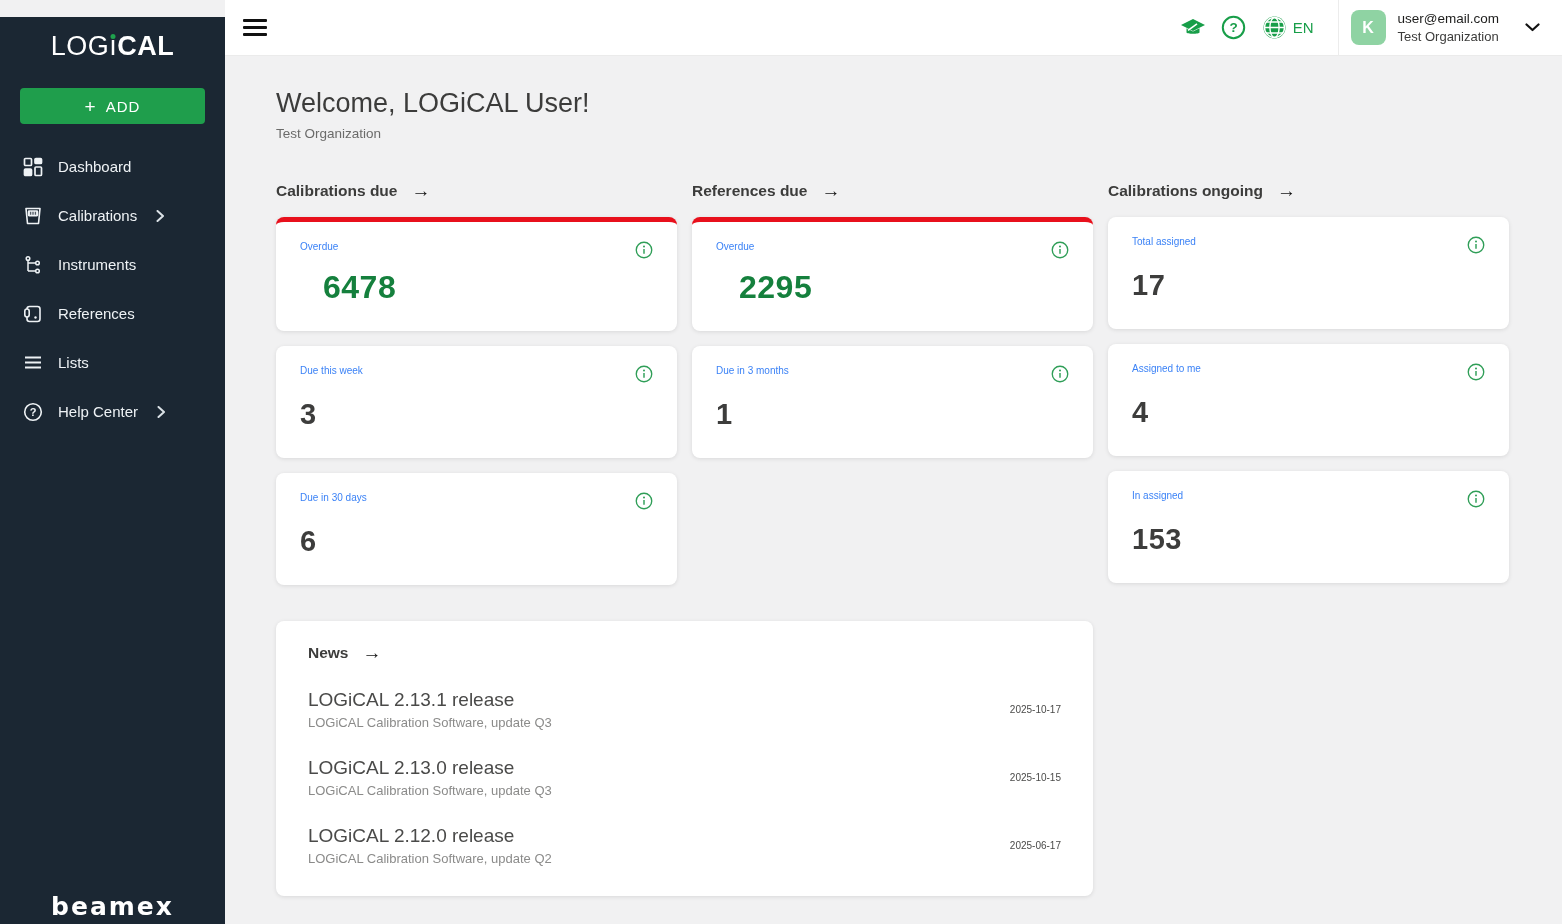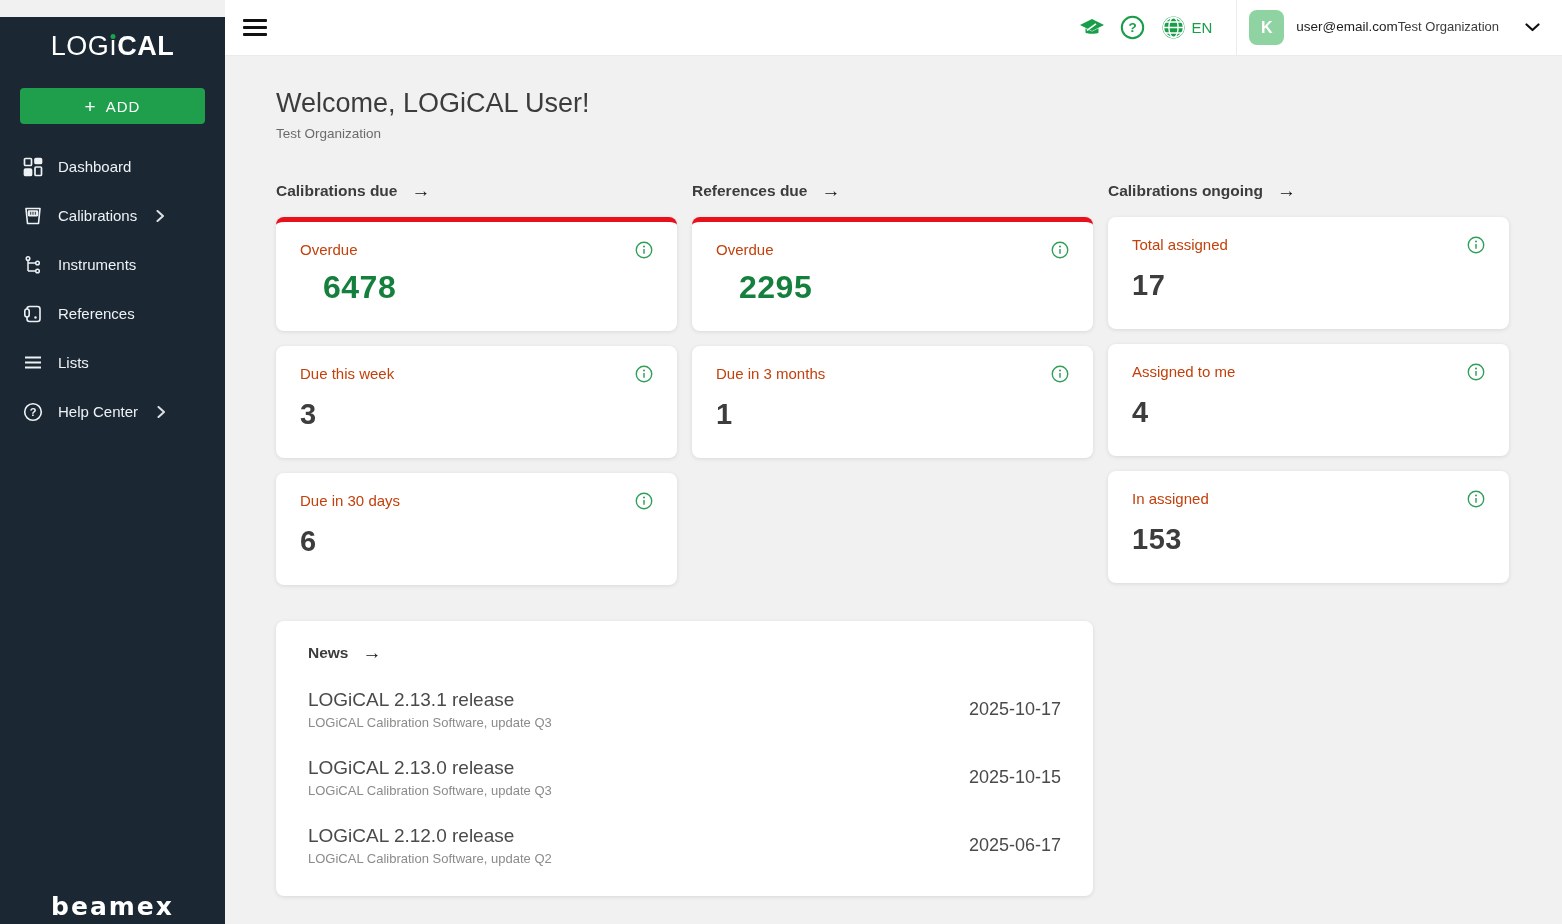--- a/index.html
+++ b/index.html
@@ -68,21 +68,21 @@
   .lang { display: flex; align-items: center; gap: 5px; margin-right: 24px; cursor: pointer; background:none; border:none; padding:0;}
   .lang-label { color: #189e49; font-size: 15px; font-family: inherit; }
   .tb-divider { width: 1px; height: 56px; background: #ececec; }
 
   .user-block { display: flex; align-items: center; gap: 12px; padding: 0 22px 0 12px; height: 100%; cursor: pointer; }
   .avatar {
     width: 35px; height: 35px; border-radius: 8px; background: #8fd3a3;
     color: #fff; font-size: 16px; font-weight: 700;
     display: flex; align-items: center; justify-content: center;
   }
-  .user-texts { display: flex; flex-direction: row; line-height: 1.35; }
+  .user-texts { display: flex; flex-direction: column; line-height: 1.35; }
   .user-email { font-size: 13.5px; color: #1d1d1c; }
   .user-org { font-size: 13px; color: #3c3c3b; }
   .user-caret { margin-left: 14px; display: flex; align-items: center; }
 
   
   .main {
     position: absolute; left: 225px; top: 57px; right: 0; bottom: 0;
     padding: 31px 0 0 51px; overflow: hidden;
   }
   .welcome-title { font-size: 27px; font-weight: 400; color: #3c3c3b; }
@@ -97,39 +97,39 @@
   .arrow-link { background: none; border: none; cursor: pointer; font-size: 19px; color: #111; line-height: 1; padding: 0; font-family: inherit;}
 
   .card {
     background: #fff; border-radius: 8px;
     box-shadow: 0 1px 4px rgba(0,0,0,0.10);
     height: 112px; padding: 19px 24px 0 24px;
     margin-bottom: 15px; position: relative; cursor: pointer;
   }
   .card.alert { border-top: 5px solid #e8101c; height: 114px; }
   .card-top { display: flex; align-items: flex-start; justify-content: space-between; }
-  .card-label { font-size: 15px; color: #c2410c; }
+  .card-label { font-size: 10px; color: #3b82f6; }
   .info-btn { background: none; border: none; padding: 0; cursor: pointer; width: 18px; height: 18px; }
   .card-value { font-size: 29px; font-weight: 700; color: #3d3d3c; margin-top: 15px; letter-spacing: 0.5px; }
   .card-value.red { color: #15803d; font-size: 32px; margin-top: 10px; margin-left: 23px; }
 
   
   .news-card {
     width: 817px; margin-top: 21px; background: #fff; border-radius: 8px;
     box-shadow: 0 1px 4px rgba(0,0,0,0.10);
     padding: 22px 32px 30px 32px;
   }
   .news-header { display: flex; align-items: center; gap: 14px; font-size: 15.5px; font-weight: 700; color: #3c3c3b; }
   .news-item {
     display: flex; align-items: center; justify-content: space-between;
     margin-top: 27px; cursor: pointer;
   }
   .news-item-title { font-size: 19px; color: #4a4a49; }
   .news-item-sub { font-size: 13px; color: #8b8b8a; margin-top: 4px; }
-  .news-item-date { font-size: 18px; color: #4a4a49; padding-right: 0px; }
+  .news-item-date { font-size: 10px; color: #4a4a49; padding-right: 0px; }
 
   svg { display: block; }
 </style>
 </head>
 <body>
 
 <aside class="sidebar">
   <div class="logo">
     <span class="lt">LOG</span>
       <span class="logo-i lt"><span>ı</span><span class="idot"></span></span>

